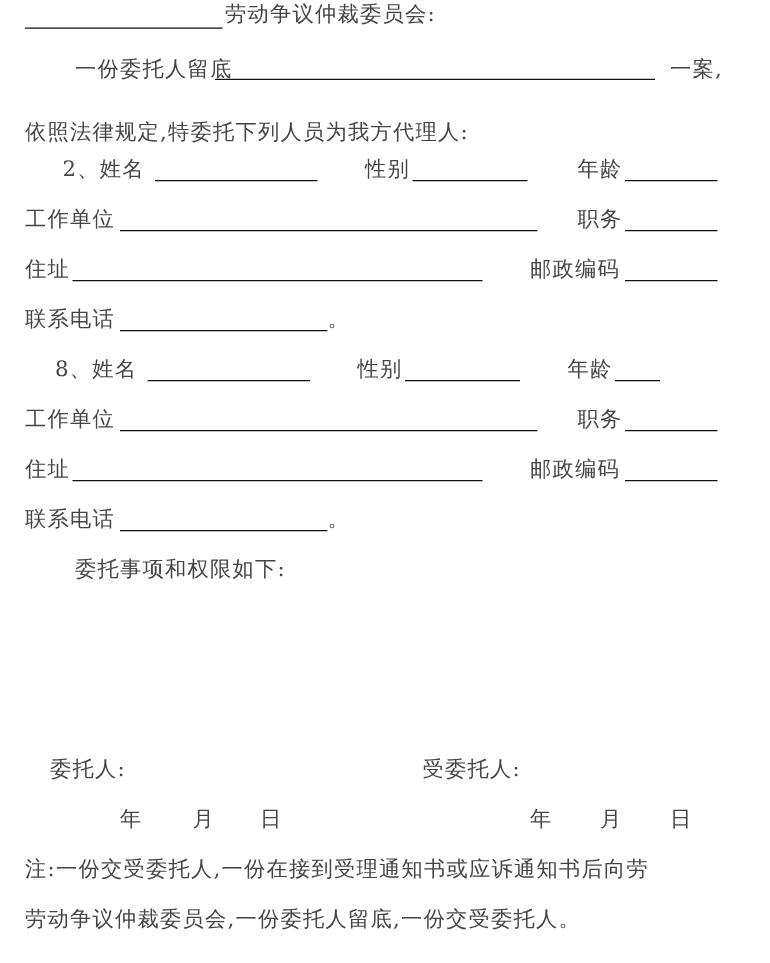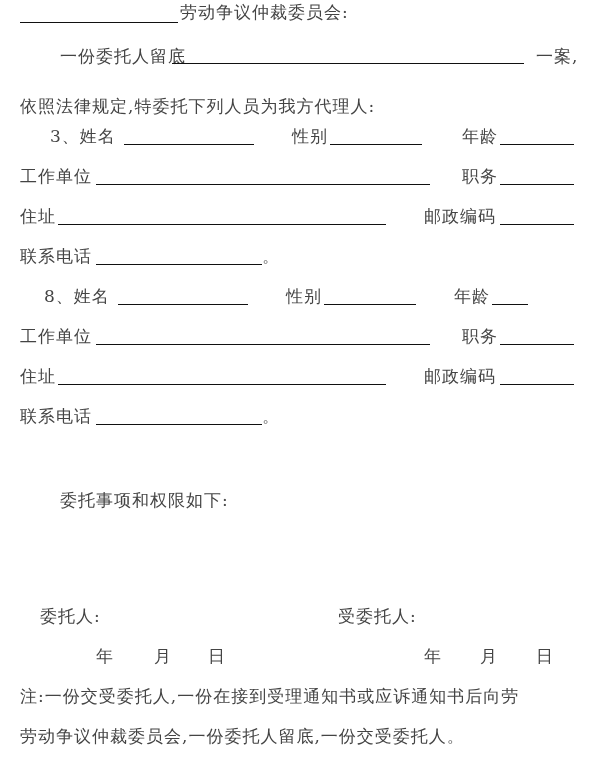--- a/index.html
+++ b/index.html
@@ -12,21 +12,21 @@
 <body>
 
 <div class="ul" style="left:20px; top:22px; width:158px;"></div>
 <div class="t" style="left:180px; top:2px;">劳动争议仲裁委员会:</div>
 
 <div class="t" style="left:60px; top:46px;">一份委托人留底</div>
 <div class="ul" style="left:172px; top:63px; width:352px;"></div>
 <div class="t" style="left:536px; top:46px;">一案,</div>
 <div class="t" style="left:20px; top:86px;margin-top:10px;">依照法律规定,特委托下列人员为我方代理人:</div>
 
-<div class="t" style="left:50px; top:126px;">3、姓名</div>
+<div class="t" style="left:50px; top:126px;">2、姓名</div>
 <div class="ul" style="left:124px; top:144px; width:130px;"></div>
 <div class="t" style="left:292px; top:126px;">性别</div>
 <div class="ul" style="left:330px; top:144px; width:92px;"></div>
 <div class="t" style="left:462px; top:126px;">年龄</div>
 <div class="ul" style="left:500px; top:144px; width:74px;"></div>
 
 <div class="t" style="left:20px; top:166px;">工作单位</div>
 <div class="ul" style="left:96px; top:184px; width:334px;"></div>
 <div class="t" style="left:462px; top:166px;">职务</div>
 <div class="ul" style="left:500px; top:184px; width:74px;"></div>
@@ -54,21 +54,21 @@
 
 <div class="t" style="left:20px; top:366px;">住址</div>
 <div class="ul" style="left:58px; top:384px; width:328px;"></div>
 <div class="t" style="left:424px; top:366px;">邮政编码</div>
 <div class="ul" style="left:500px; top:384px; width:74px;"></div>
 
 <div class="t" style="left:20px; top:406px;">联系电话</div>
 <div class="ul" style="left:96px; top:424px; width:166px;"></div>
 <div class="t" style="left:262px; top:406px;">。</div>
 
-<div class="t" style="left:60px; top:446px;margin-top:44px;">委托事项和权限如下:</div>
+<div class="t" style="left:60px; top:446px;">委托事项和权限如下:</div>
 
 <div class="t" style="left:40px; top:606px;">委托人:</div>
 <div class="t" style="left:338px; top:606px;">受委托人:</div>
 
 <div class="t" style="left:96px; top:646px;">年</div>
 <div class="t" style="left:154px; top:646px;">月</div>
 <div class="t" style="left:208px; top:646px;">日</div>
 
 <div class="t" style="left:424px; top:646px;">年</div>
 <div class="t" style="left:480px; top:646px;">月</div>

